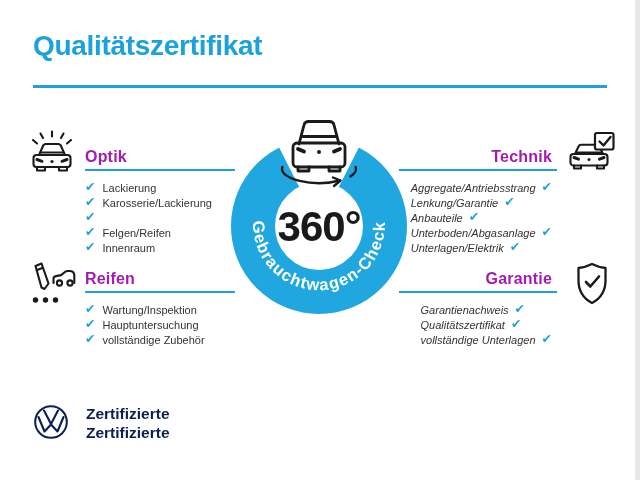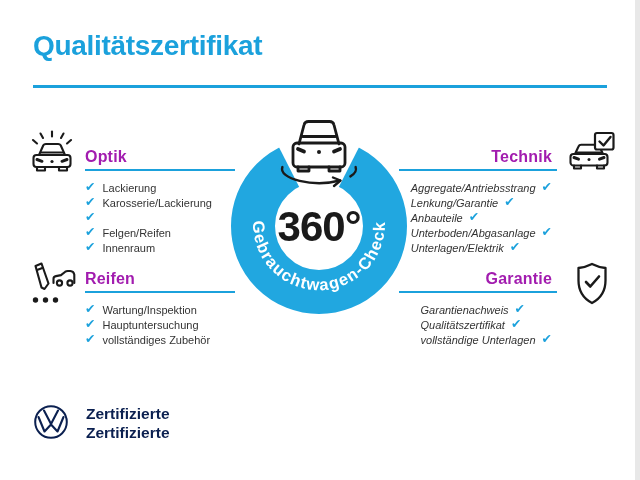--- a/index.html
+++ b/index.html
@@ -163,21 +163,21 @@
     <div class="item">
         <span class="chk">✔</span>
         <span>Wartung/Inspektion</span>
       </div>
     <div class="item">
         <span class="chk">✔</span>
         <span>Hauptuntersuchung</span>
       </div>
     <div class="item">
         <span class="chk">✔</span>
-        <span>vollständiges Zubehör</span>
+        <span>vollständige Zubehör</span>
       </div>
   </div>
 
   <div class="items items-garantie">
     <div class="item">
         <span>Garantienachweis</span>
         <span class="chk">✔</span>
       </div>
     <div class="item">
         <span>Qualitätszertifikat</span>

